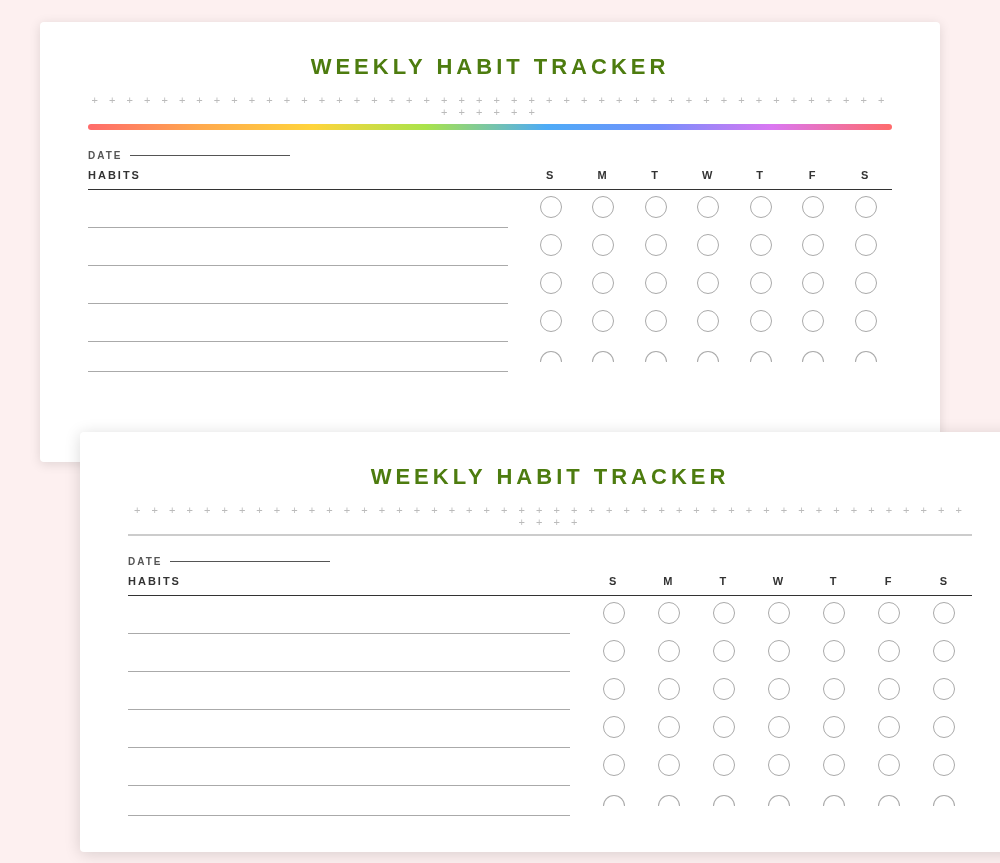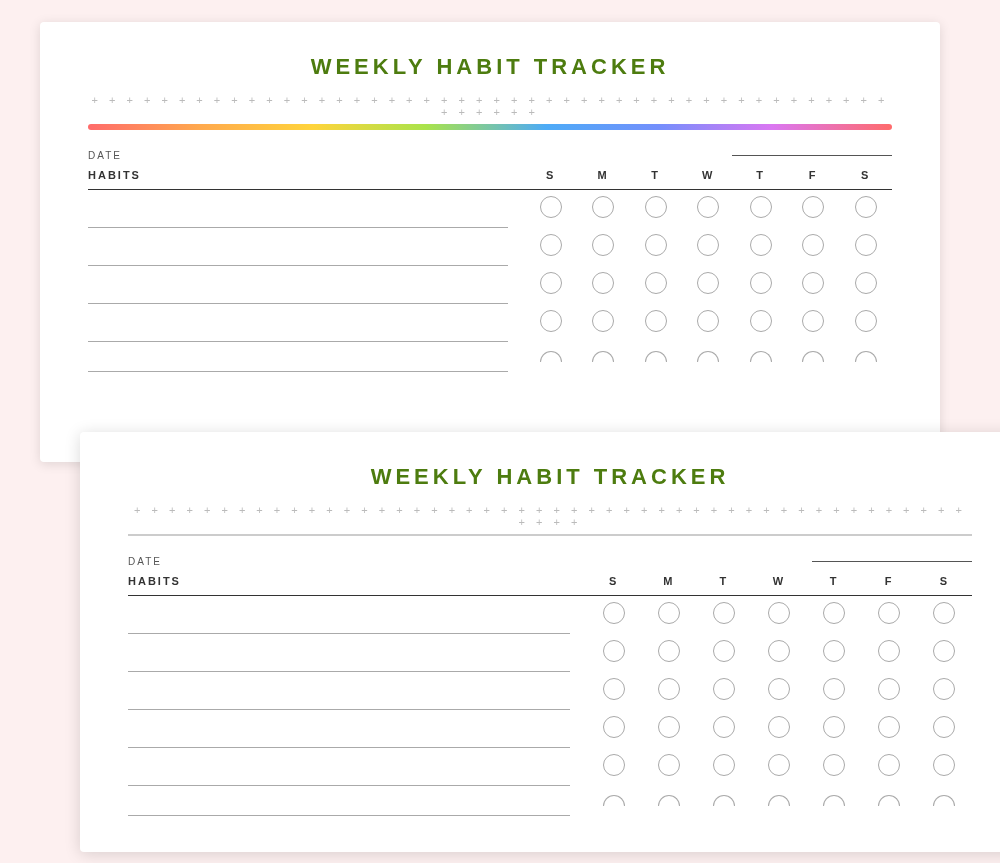--- a/index.html
+++ b/index.html
@@ -88,23 +88,24 @@
     
     .grey-bar {
       height: 2px;
       width: 100%;
       background: #ccc;
       margin-bottom: 20px;
     }
 
     .date-row {
       display: flex;
-      justify-content: space-between;
+      justify-content: flex-start;
       align-items: center;
       margin-bottom: 4px;
+      font-weight: bold;
     }
 
     .date-label {
       font-size: 10px;
       letter-spacing: 2px;
       color: #555;
       margin-right: 8px;
     }
 
     .date-line {

